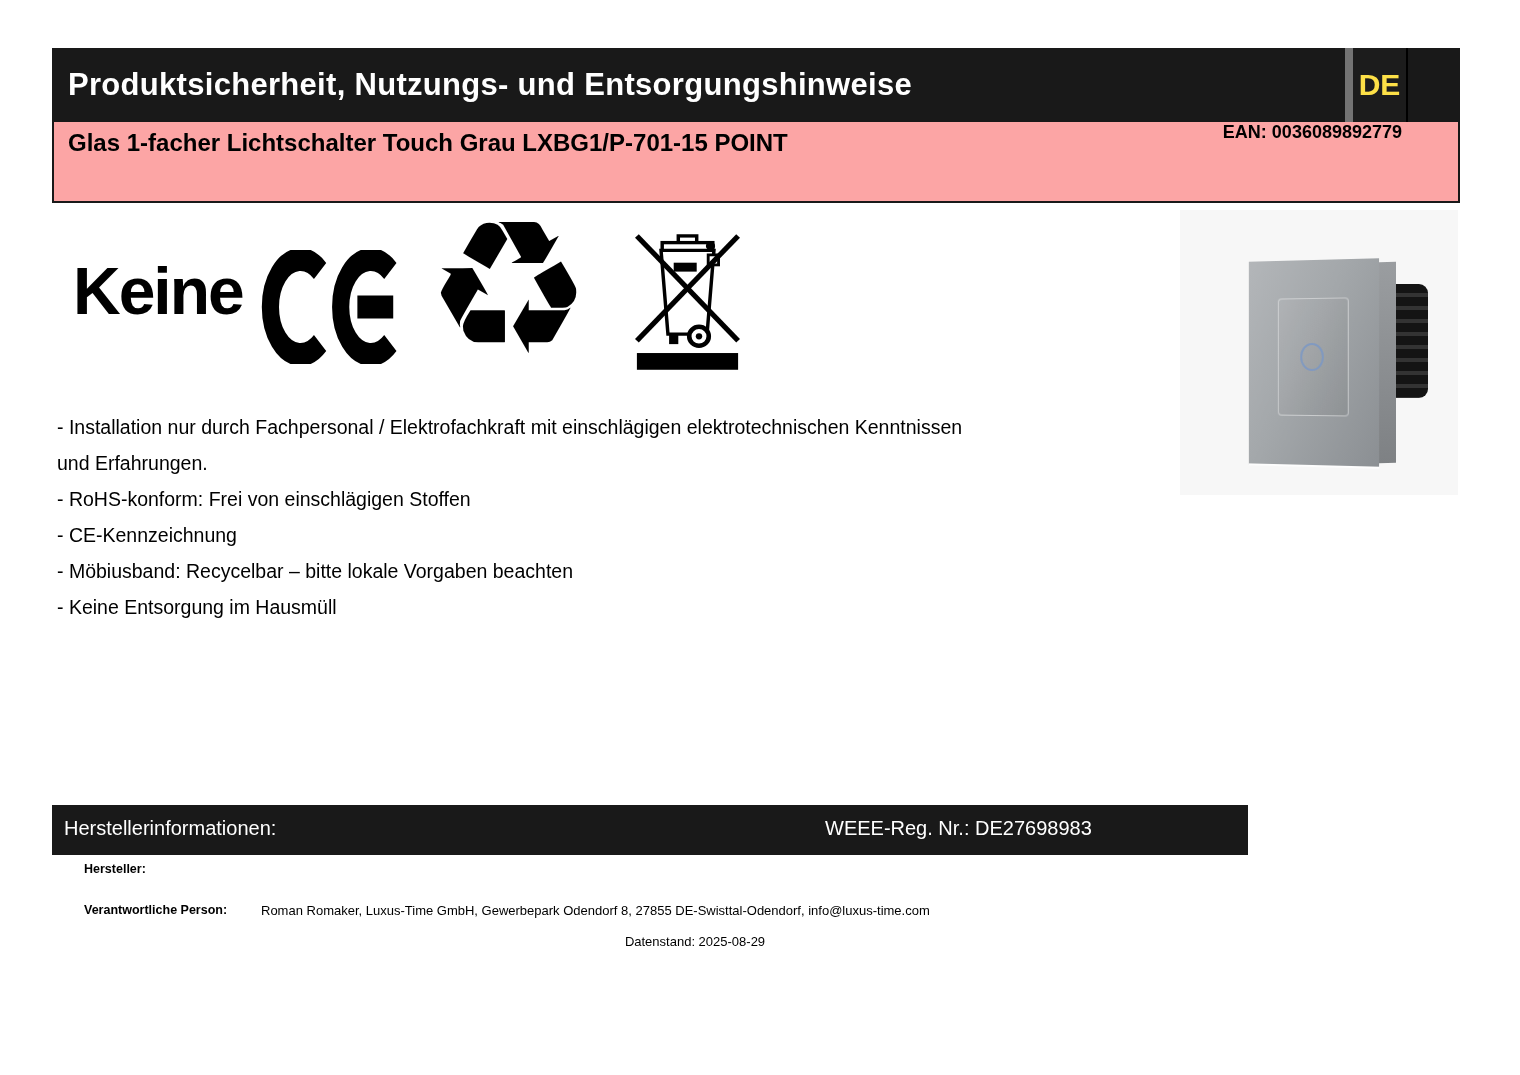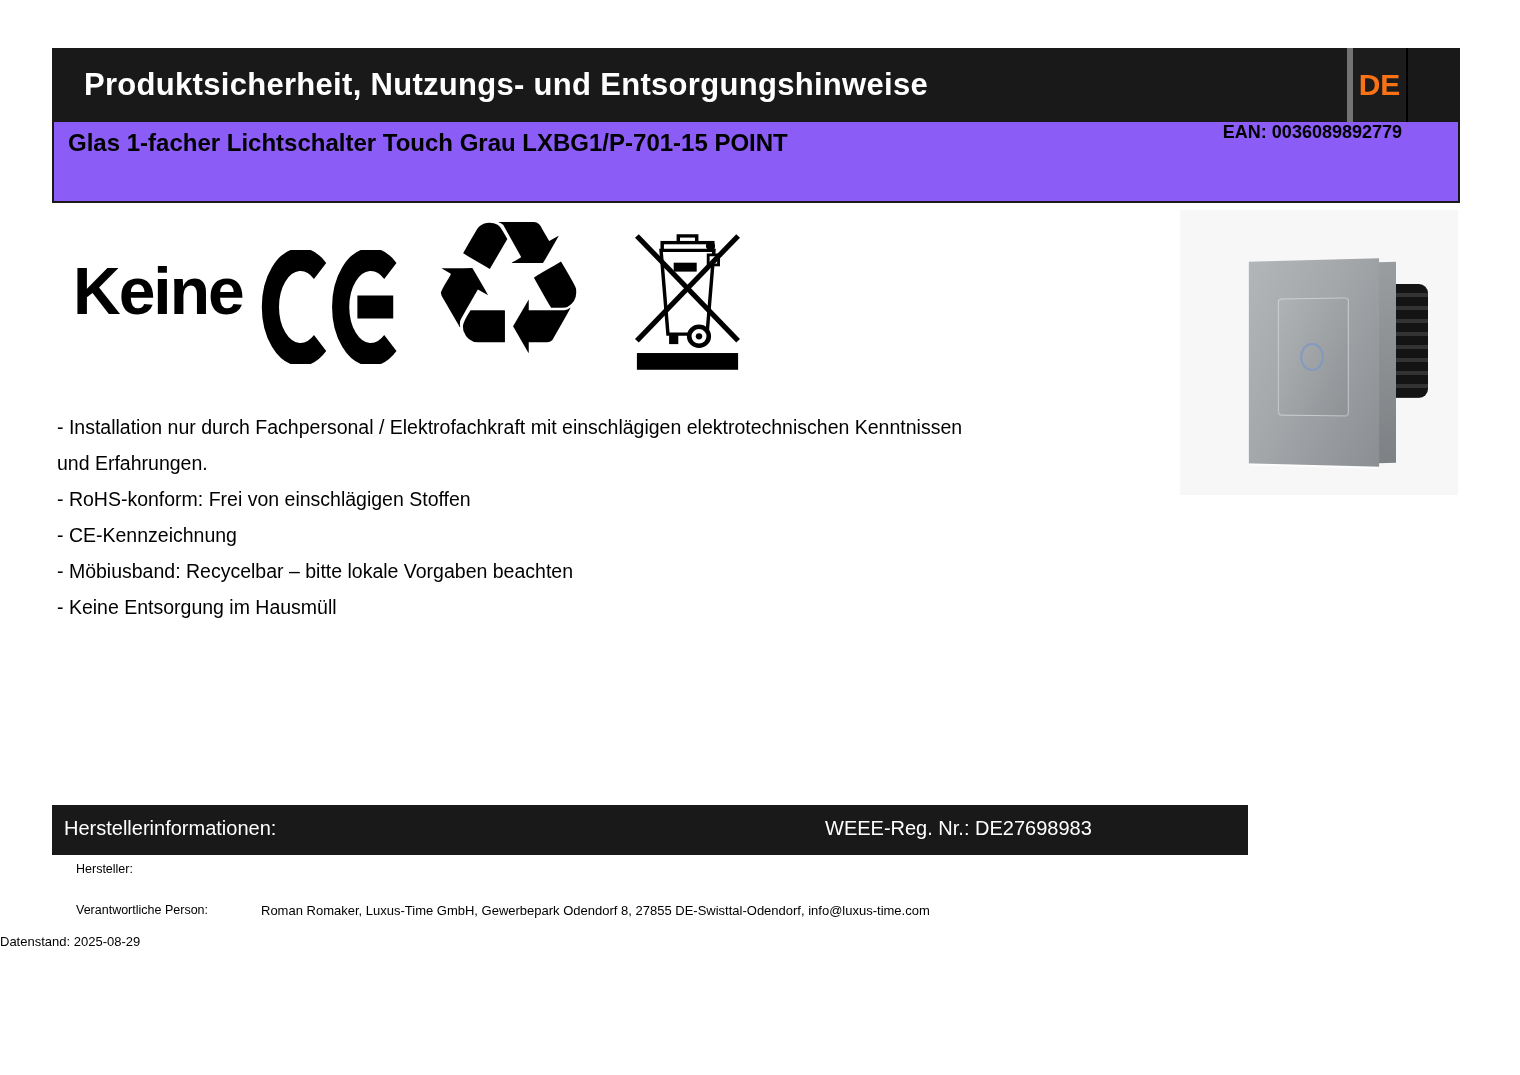--- a/index.html
+++ b/index.html
@@ -8,30 +8,30 @@
     font-family:"Liberation Sans",sans-serif;color:#000;overflow:hidden;
   }
   
   .header{position:absolute;left:52px;top:48px;width:1408px;}
   .header-bar{
     position:relative;height:74px;background:#191919;
     display:flex;align-items:center;
   }
   .header-title{
     color:#fff;font-weight:bold;font-size:31px;letter-spacing:.3px;
-    padding-left:32px;white-space:nowrap;
+    padding-left:16px;white-space:nowrap;
   }
   .de-cell{
     position:absolute;top:0;right:52px;width:53px;height:74px;
-    background:#1c1c1c;border-left:6px solid #737373;border-right:2px solid #000;
+    background:#1c1c1c;border-left:8px solid #737373;border-right:2px solid #000;
     display:flex;align-items:center;justify-content:center;
-    color:#f97316;font-weight:bold;font-size:30px;
+    color:#fde047;font-weight:bold;font-size:30px;
   }
   .subtitle-bar{
-    position:relative;height:79px;background:#8b5cf6;
+    position:relative;height:79px;background:#fca5a5;
     border:2px solid #191919;border-top:none;text-align:center;
   }
   .product-name{
     position:absolute;left:14px;top:7px;font-weight:bold;font-size:24px;white-space:nowrap;
   }
   .ean{
     position:absolute;right:56px;top:0;font-weight:bold;font-size:18px;white-space:nowrap;
   }
   
   .rohs{
@@ -77,23 +77,23 @@
   
   .footer-bar{
     position:absolute;left:52px;top:805px;width:1196px;height:50px;background:#191919;
     color:#fff;
   }
   .footer-title{position:absolute;left:12px;top:12px;font-size:20px;}
   .weee-reg{position:absolute;left:773px;top:12px;font-size:20px;}
   .mfg-row{position:absolute;left:0;width:1520px;height:18px;font-size:13px;}
   .row-manufacturer{top:862px;}
   .row-responsible{top:903px;}
-  .mfg-label{position:absolute;left:76px;font-weight:normal;font-size:12.5px;white-space:nowrap;}
+  .mfg-label{position:absolute;left:84px;font-weight:bold;font-size:12.5px;white-space:nowrap;}
   .mfg-value{position:absolute;left:261px;font-size:13px;white-space:nowrap;}
-  .datestamp{position:absolute;top:934px;left:0;width:1390px;text-align:left;font-size:13px;}
+  .datestamp{position:absolute;top:934px;left:0;width:1390px;text-align:center;font-size:13px;}
 </style>
 </head>
 <body>
 
 <div class="sheet">
 
   <div class="header">
     <div class="header-bar">
       <div class="header-title">Produktsicherheit, Nutzungs- und Entsorgungshinweise</div>
       <div class="de-cell">DE</div>

